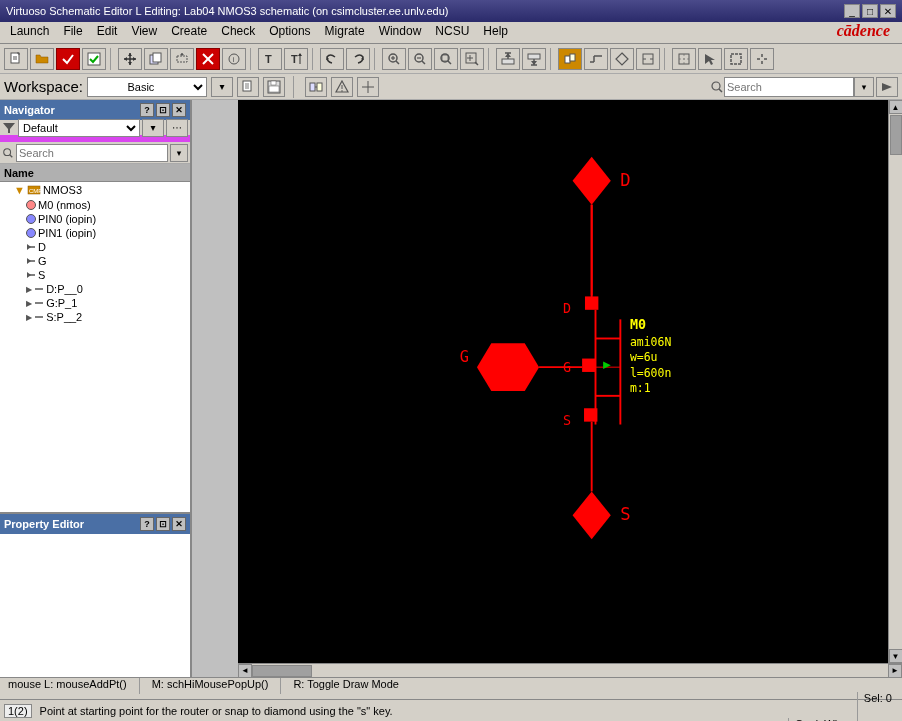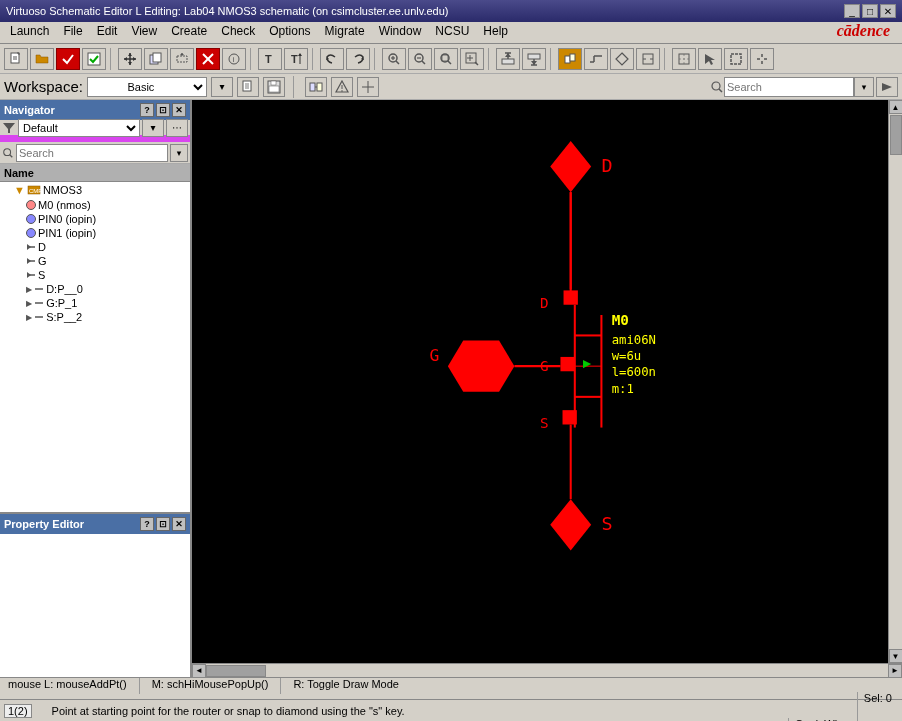--- a/index.html
+++ b/index.html
@@ -103,20 +103,21 @@
     .search-arrow {
       width: 20px; height: 20px; background: #d4d0c8;
       border: 1px solid #888; display: inline-flex; align-items: center;
       justify-content: center; cursor: pointer; font-size: 9px;
     }
 
     
     #main-area {
       display: flex;
       height: calc(721px - 22px - 22px - 30px - 30px - 26px - 22px - 22px);
+      gap: 46px;
       
     }
 
     
     #left-panel {
       width: 192px;
       background: #d4d0c8;
       border-right: 2px solid #888;
       display: flex;
       flex-direction: column;
@@ -827,18 +828,18 @@
 <div id="status-bar1">
   <span class="status-item">mouse L: mouseAddPt()</span>
   <div class="status-sep"></div>
   <span class="status-item">M: schHiMousePopUp()</span>
   <div class="status-sep"></div>
   <span class="status-item">R: Toggle Draw Mode</span>
 </div>
 
 <div id="status-bar2">
   <span style="border:1px solid #888;padding:0 3px;background:#eee;">1(2)</span>
-  <span style="flex:1;padding-left:20px;">Point at starting point for the router or snap to diamond using the "s" key.</span>
+  <span style="flex:1;padding-left:8px;">Point at starting point for the router or snap to diamond using the "s" key.</span>
   <div class="right-status">
     <span style="border-left:1px solid #999;padding:0 6px;margin-top:26px;">Cmd: Wire</span>
     <span style="border-left:1px solid #999;padding:0 6px;">Sel: 0</span>
   </div>
 </div>
 
 </body></html>

